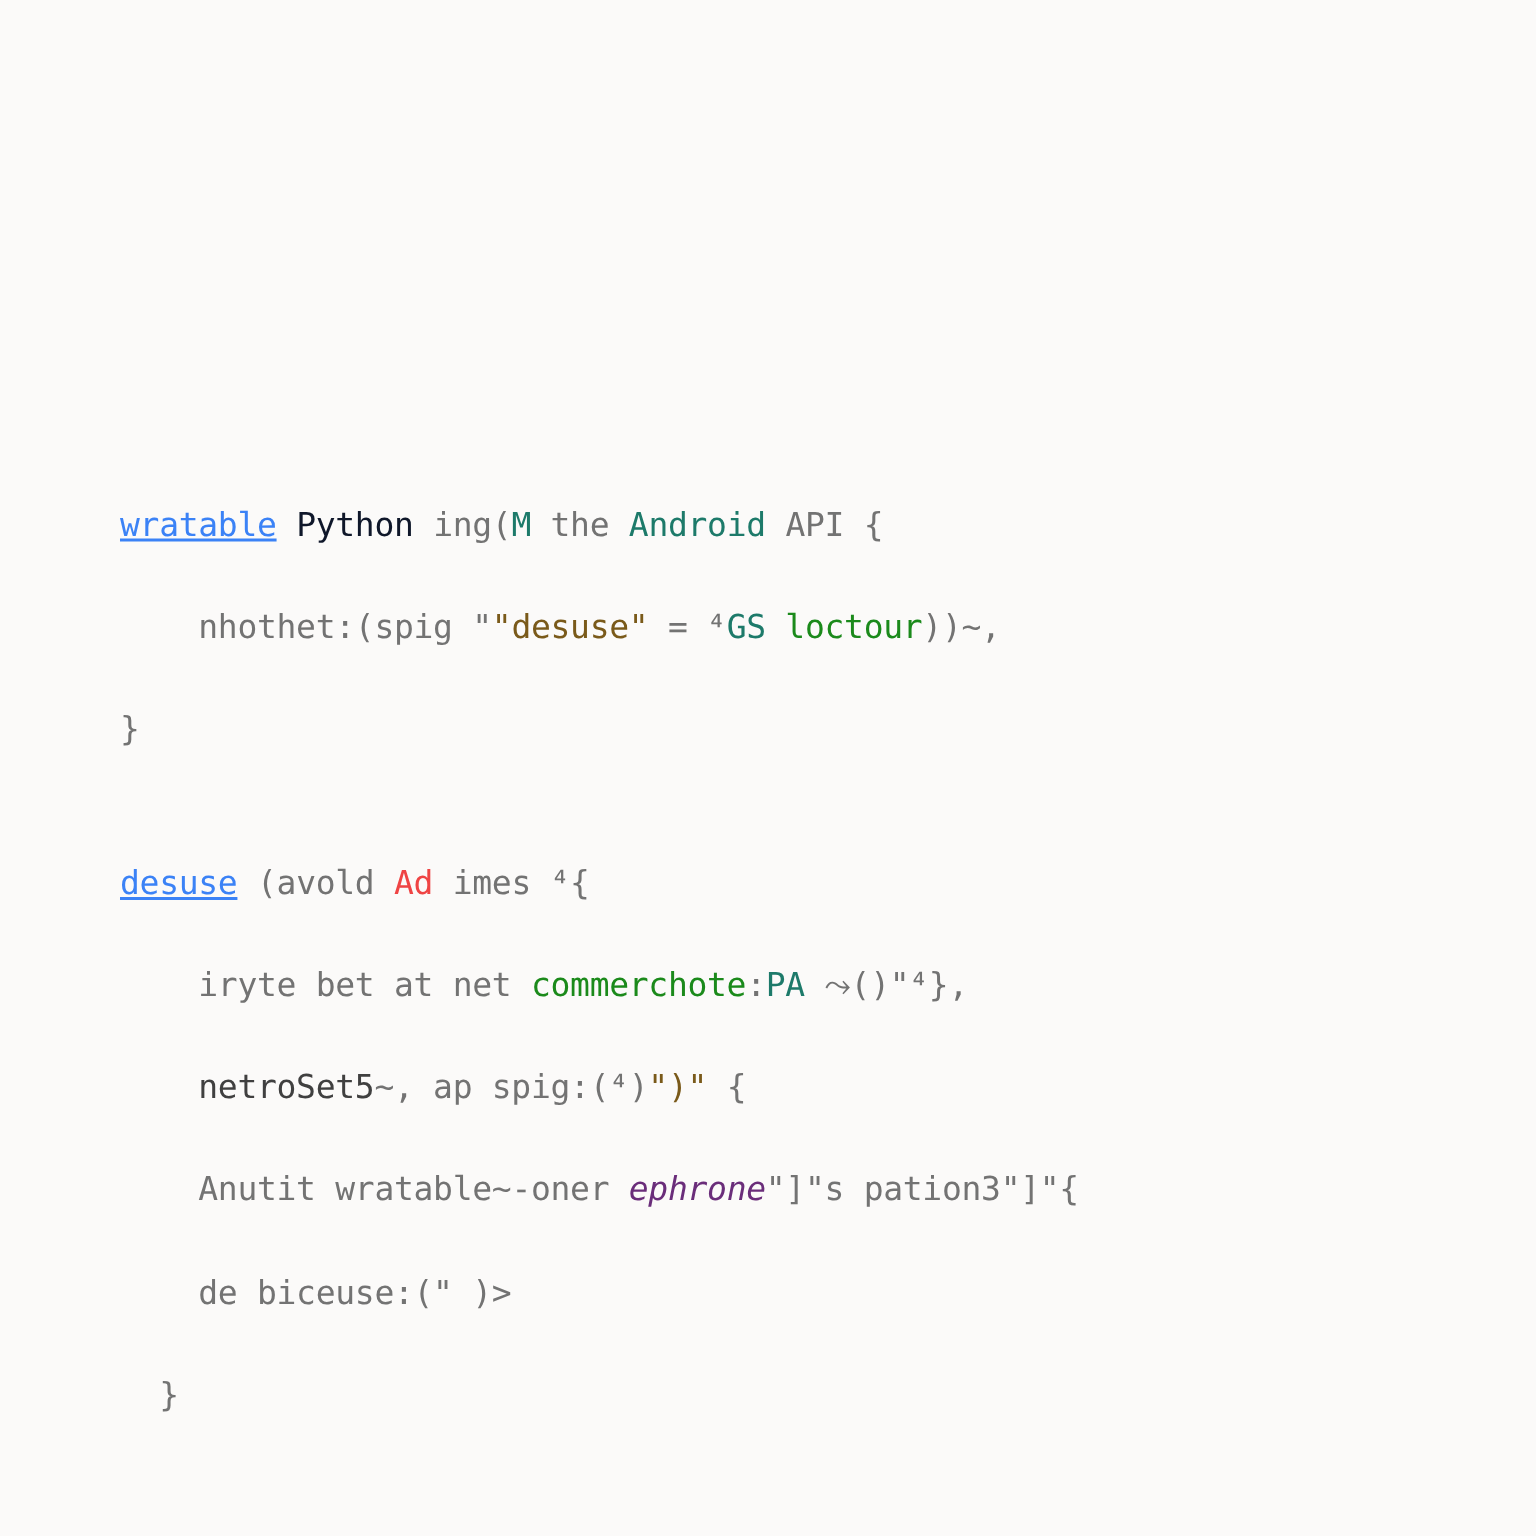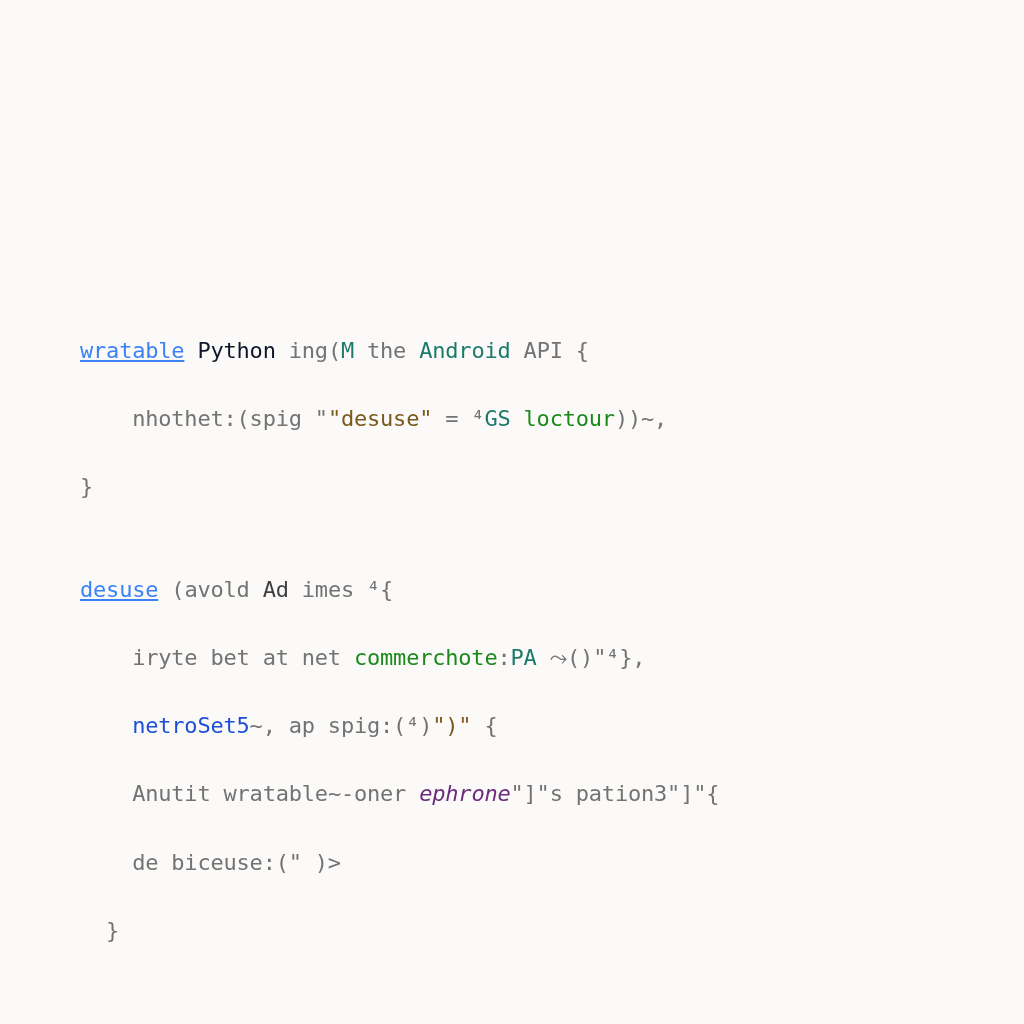--- a/index.html
+++ b/index.html
@@ -19,23 +19,23 @@
     left: 80px;
     white-space: pre;
     letter-spacing: -0.2px;
   }
   .tk-blue    { color: #3b82f6; text-decoration: underline; }
   .tk-orange  { color: #0f172a; margin-top: 12px; }
   .tk-teal    { color: #1d7a6a; }
   .tk-green   { color: #1b8a1b; text-align: center; }
   .tk-brown   { color: #7a5a1a; }
   .tk-purple  { color: #6a2d7a; font-style: italic; }
-  .tk-magenta { color: #404040; }
+  .tk-magenta { color: #ef4444; }
   .tk-navy    { color: #737373; }
-  .tk-red     { color: #1d4ed8; }
+  .tk-red     { color: #404040; }
   .tk-default { color: #737373; }
 </style>
 </head>
 <body>
 
 <div class="code-block">
 <div><span class="tk-blue">wratable</span><span class="tk-default"> </span><span class="tk-orange">Python</span><span class="tk-default"> </span><span class="tk-default">ing</span><span class="tk-default">(</span><span class="tk-teal">M</span><span class="tk-default"> the </span><span class="tk-teal">Android</span><span class="tk-default"> API {</span></div>
 <div><span class="tk-default">    nhothet:</span><span class="tk-default">(</span><span class="tk-default">spig</span><span class="tk-default"> "</span><span class="tk-brown">"desuse"</span><span class="tk-default"> =</span><span class="tk-default"> ⁴</span><span class="tk-teal">GS</span><span class="tk-default"> </span><span class="tk-green">loctour</span><span class="tk-default">)</span><span class="tk-default">)~,</span></div>
 <div><span class="tk-default">}</span></div>
 <div><span class="tk-default"></span></div>

